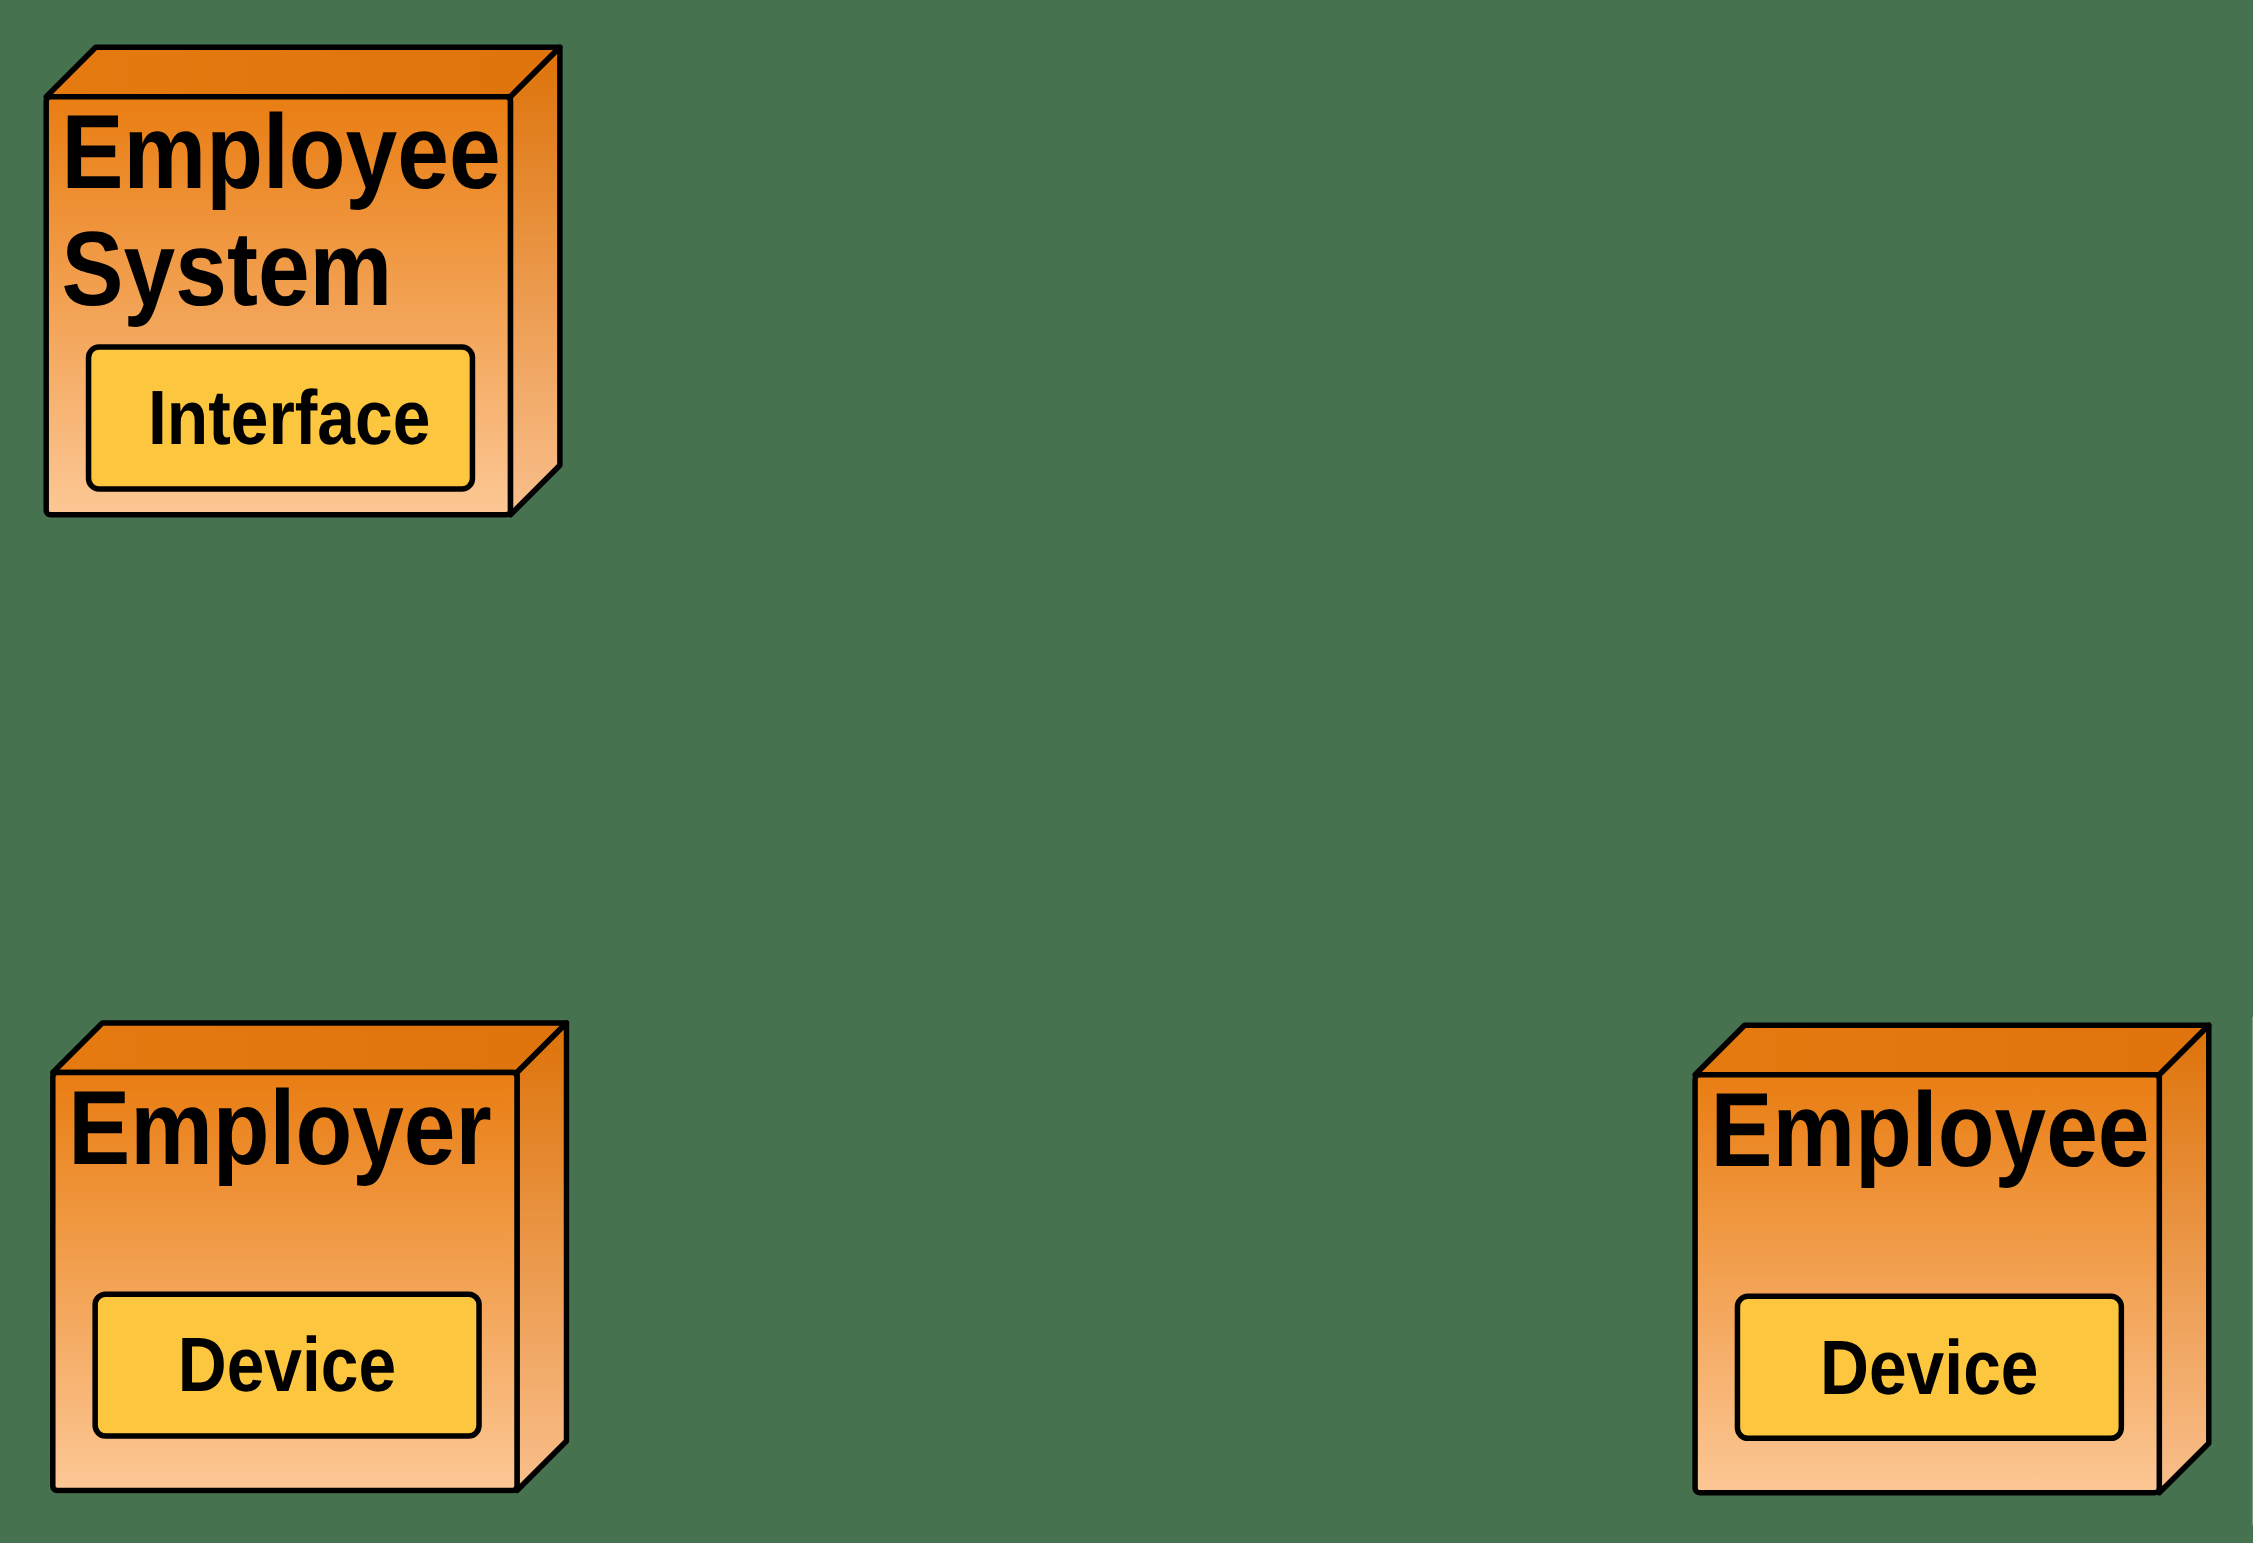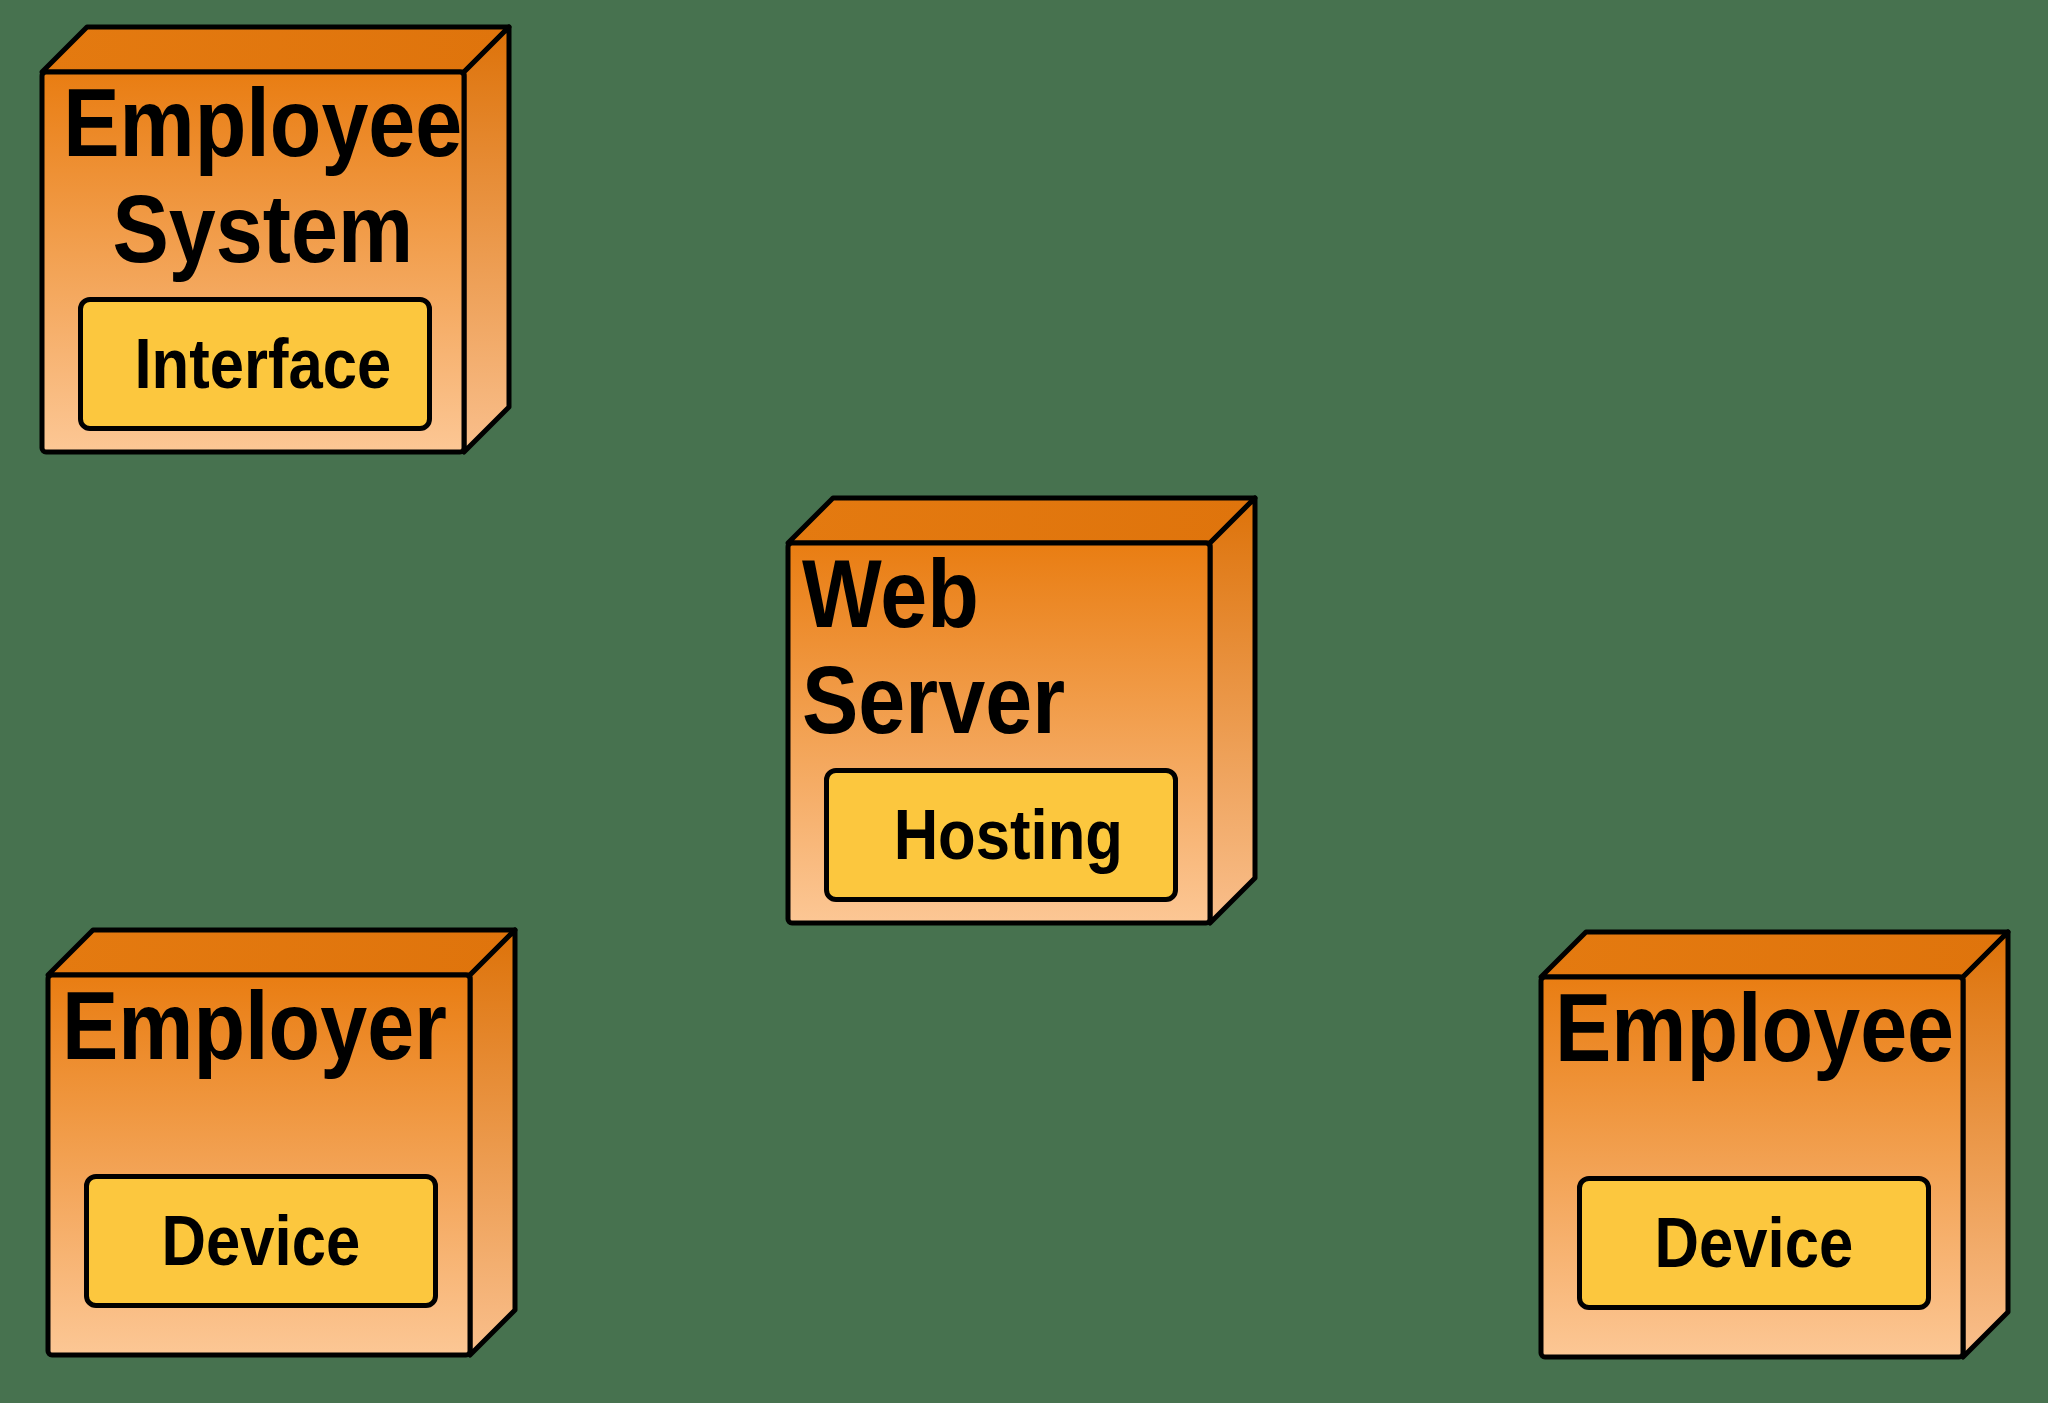--- a/index.html
+++ b/index.html
@@ -27,21 +27,21 @@
     border:5px solid var(--outline,#000);
     border-radius:12px;
     display:flex;align-items:center;justify-content:center;
   }
   .sub-low{top:270px;padding-left:15px;}
   .sub-high{top:228px;margin-top:16px;}
   .sublabel{
     font-weight:700;font-size:70px;color:#000;white-space:nowrap;
     transform:scaleX(.88);transform-origin:center;
   }
-  .n1{left:42px;top:27px;text-align:center;}
+  .n1{left:42px;top:43px;}
   .n2{left:1541px;top:38px;}
   .n3{left:788px;top:498px;}
   .n4{left:48px;top:930px;text-decoration:underline;}
   .n5{left:1541px;top:932px;}
 </style>
 </head>
 <body>
 
 <svg width="0" height="0" style="position:absolute" aria-hidden="true">
   <defs>
@@ -68,31 +68,20 @@
       <polygon class="face-right" points="422,45 467,0 467,380 422,425"></polygon>
       <rect class="face-front" x="0" y="45" width="422" height="380" rx="4"></rect>
     </svg>
     <div class="title">Employee System</div>
     <div class="subbox sub-low">
       <span class="sublabel">Interface</span>
     </div>
   </div>
 
 
-  <div class="node n3">
-    <svg class="box" width="473" height="431" viewBox="-3 -3 473 431">
-      <polygon class="face-top" points="0,45 45,0 467,0 422,45"></polygon>
-      <polygon class="face-right" points="422,45 467,0 467,380 422,425"></polygon>
-      <rect class="face-front" x="0" y="45" width="422" height="380" rx="4"></rect>
-    </svg>
-    <div class="title">Web Server</div>
-    <div class="subbox sub-low">
-      <span class="sublabel">Hosting</span>
-    </div>
-  </div>
 
   <div class="node n4">
     <svg class="box" width="473" height="431" viewBox="-3 -3 473 431">
       <polygon class="face-top" points="0,45 45,0 467,0 422,45"></polygon>
       <polygon class="face-right" points="422,45 467,0 467,380 422,425"></polygon>
       <rect class="face-front" x="0" y="45" width="422" height="380" rx="4"></rect>
     </svg>
     <div class="title">Employer</div>
     <div class="subbox sub-high">
       <span class="sublabel">Device</span>

